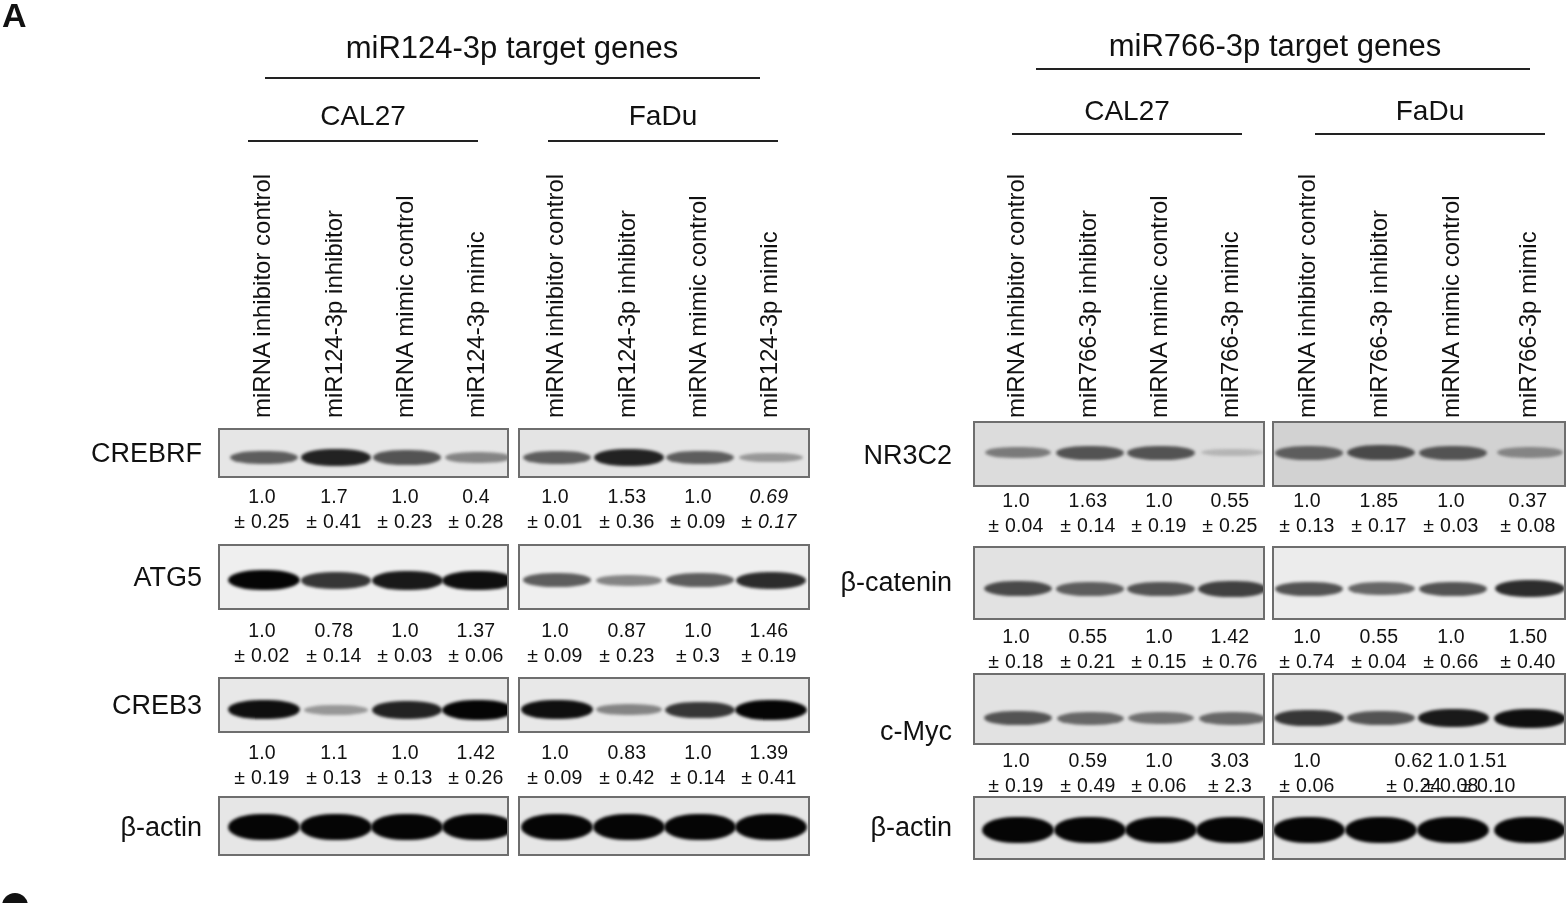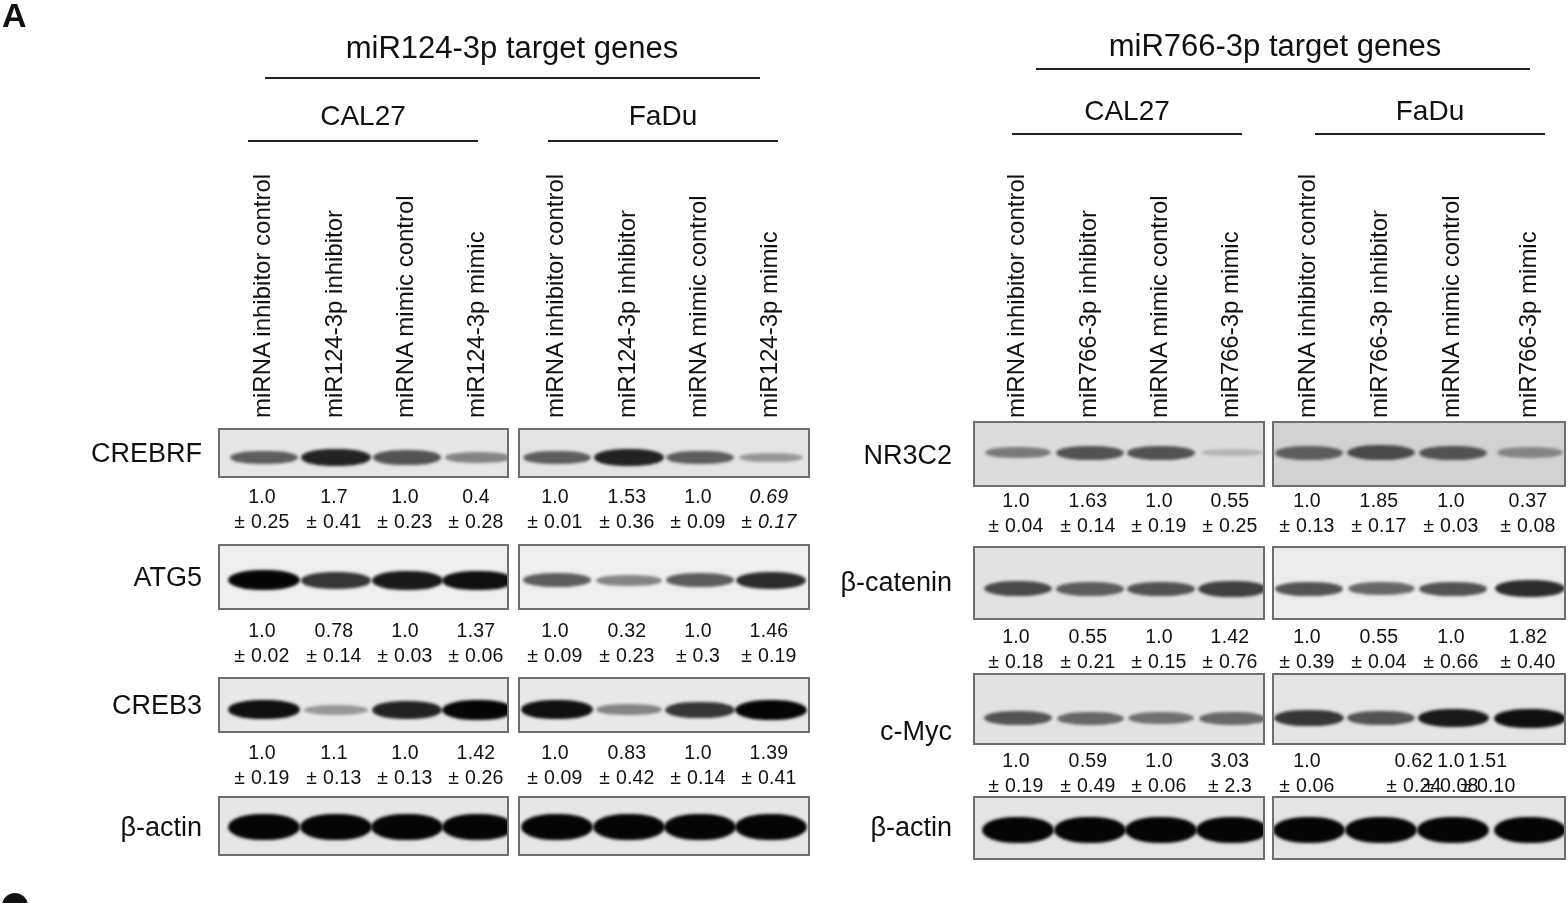--- a/index.html
+++ b/index.html
@@ -119,21 +119,21 @@
             <div class="band" style="left:3.25px; top:27.47px; width:67.5px; height:13.700000000000001px; background:rgb(93,93,93);"></div>
             <div class="band" style="left:76.25px; top:28.87px; width:65.5px; height:10.899999999999999px; background:rgb(132,132,132);"></div>
             <div class="band" style="left:146.25px; top:27.47px; width:67.5px; height:13.700000000000001px; background:rgb(93,93,93);"></div>
             <div class="band" style="left:216px; top:25.72px; width:70px; height:17.200000000000003px; background:rgb(44,44,44);"></div>
           </div>
           <div class="quant" style="left:515px; top:618px; width:80px;">
             <div>1.0</div>
             <div>± 0.09</div>
           </div>
           <div class="quant" style="left:587px; top:618px; width:80px;">
-            <div>0.32</div>
+            <div>0.87</div>
             <div>± 0.23</div>
           </div>
           <div class="quant" style="left:658px; top:618px; width:80px;">
             <div>1.0</div>
             <div>± 0.3</div>
           </div>
           <div class="quant" style="left:729px; top:618px; width:80px;">
             <div>1.46</div>
             <div>± 0.19</div>
           </div>
@@ -293,32 +293,32 @@
             <div>± 0.76</div>
           </div>
           <div class="blot" style="left:1272px; top:546px; width:294px; height:74px; background:#ececec;">
             <div class="band" style="left:1px; top:33.5px; width:68px; height:14.4px; background:rgb(83,83,83);"></div>
             <div class="band" style="left:73.5px; top:34.2px; width:67px; height:13px; background:rgb(103,103,103);"></div>
             <div class="band" style="left:145px; top:33.5px; width:68px; height:14.4px; background:rgb(83,83,83);"></div>
             <div class="band" style="left:221px; top:32.1px; width:70px; height:17.200000000000003px; background:rgb(44,44,44);"></div>
           </div>
           <div class="quant" style="left:1267px; top:624px; width:80px;">
             <div>1.0</div>
-            <div>± 0.39</div>
+            <div>± 0.74</div>
           </div>
           <div class="quant" style="left:1339px; top:624px; width:80px;">
             <div>0.55</div>
             <div>± 0.04</div>
           </div>
           <div class="quant" style="left:1411px; top:624px; width:80px;">
             <div>1.0</div>
             <div>± 0.66</div>
           </div>
           <div class="quant" style="left:1488px; top:624px; width:80px;">
-            <div>1.82</div>
+            <div>1.50</div>
             <div>± 0.40</div>
           </div>
         </div>
         <div>
           <div class="abs protein" style="left:752px; top:692px; width:200px;margin-top:24px;">c-Myc</div>
           <div class="blot" style="left:973px; top:673px; width:292px; height:72px; background:#e2e2e2;">
             <div class="band" style="left:9px; top:35.99999999999999px; width:68px; height:14.4px; background:rgb(83,83,83);"></div>
             <div class="band" style="left:81.5px; top:36.699999999999996px; width:67px; height:13px; background:rgb(103,103,103);"></div>
             <div class="band" style="left:152.75px; top:37.05px; width:66.5px; height:12.3px; background:rgb(112,112,112);"></div>
             <div class="band" style="left:223.5px; top:36.699999999999996px; width:67px; height:13px; background:rgb(103,103,103);"></div>

